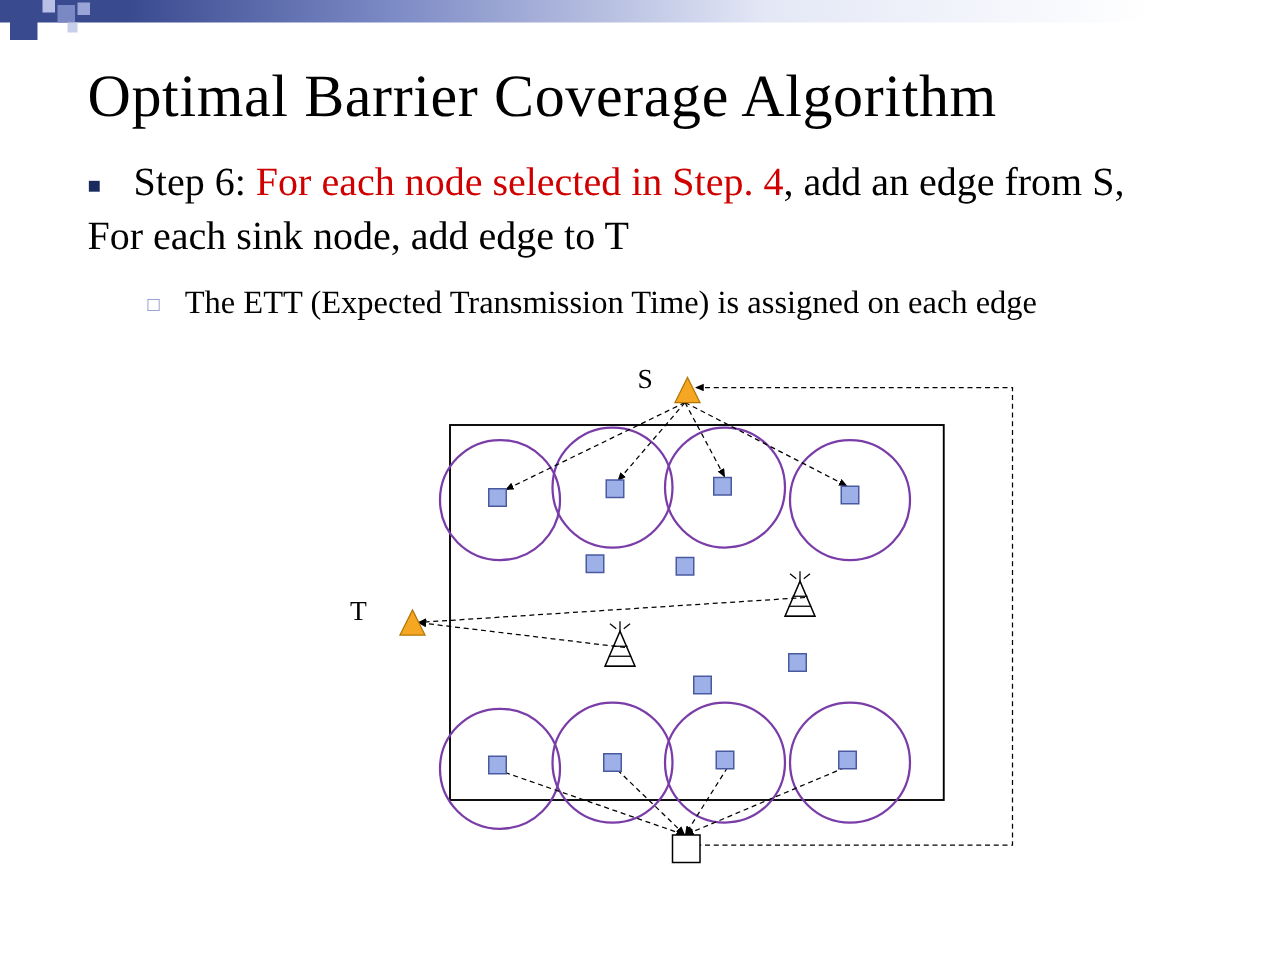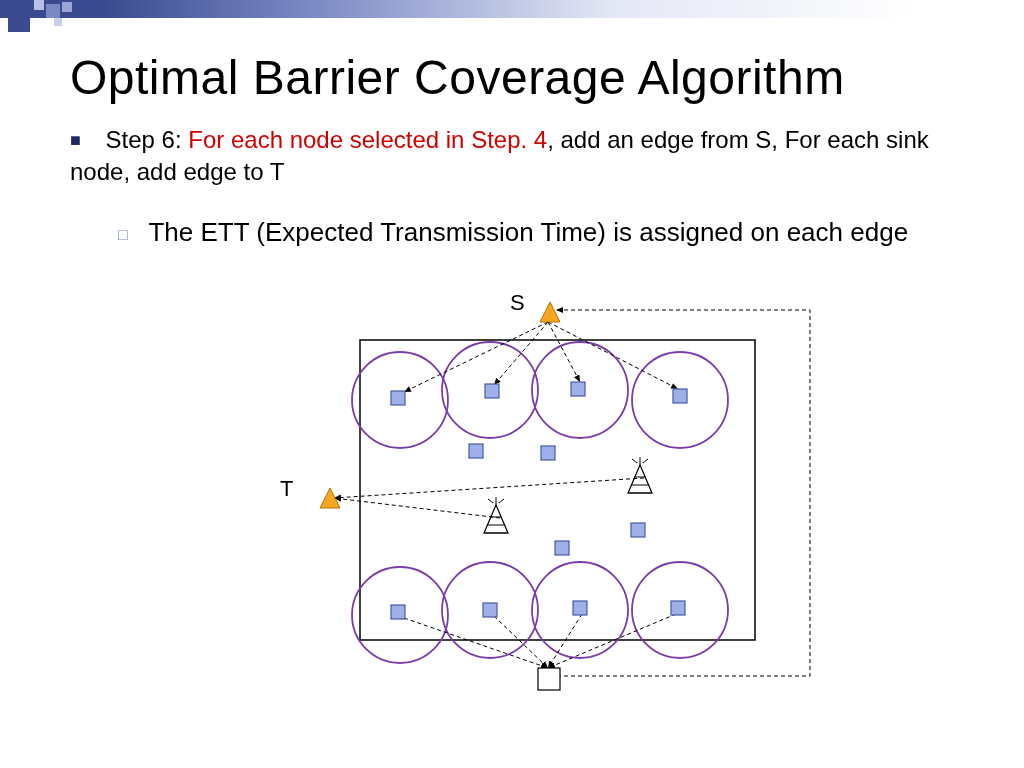--- a/index.html
+++ b/index.html
@@ -1,28 +1,28 @@
 <!DOCTYPE html>
 <html><head>
 <meta charset="utf-8">
 <style>
   html, body { margin: 0; padding: 0; width: 1024px; height: 768px; background: #fff; font-family: Arial, Helvetica, sans-serif; }
-  .slide { position: relative; width: 1024px; height: 704px; overflow: hidden; }
+  .slide { position: relative; width: 1024px; height: 704px; overflow: hidden; font-family: Liberation Serif, serif; }
   .top-border { position: absolute; left: 0; top: 0; width: 100%; height: 18px;
     background: linear-gradient(to right, #3a4a8f 0%, #3a4a8f 10%, #7a88c4 30%, #e4e8f6 60%, #ffffff 90%); }
   .decor { position: absolute; left: 0; top: 0; }
   .sq { position: absolute; background: #3a4a8f; }
   .sq.lg { width: 22px; height: 22px; left: 8px; top: 10px; }
   .sq.med { width: 14px; height: 14px; left: 46px; top: 4px; background:#7a88c4; }
   .sq.sm1 { width: 10px; height: 10px; left: 62px; top: 2px; background:#9aa4d6; }
   .sq.sm2 { width: 10px; height: 10px; left: 34px; top: 0px; background:#b8c0e6; }
   .sq.sm3 { width: 8px; height: 8px; left: 54px; top: 18px; background:#c8cfec; }
   .title { position: absolute; left: 70px; top: 50px; font-size: 48px; letter-spacing: 0.5px; }
   .bullets { position: absolute; left: 70px; top: 124px; width: 860px; }
-  .b1 { font-size: 24px; line-height: 1.35; margin-bottom: 26px; }
+  .b1 { font-size: 32px; line-height: 1.35; margin-bottom: 14px; }
   .b1::before { content: "■"; color: #1a2a5e; font-size: 18px; margin-right: 18px; vertical-align: 2px; }
   .red { color: #d00000; }
   .b2 { font-size: 26px; line-height: 1.35; padding-left: 48px; }
   .b2::before { content: "□"; color: #7a88c4; font-size: 16px; margin-right: 14px; vertical-align: 1px; }
   .diagram { position: absolute; left: 280px; top: 290px; width: 560px; height: 430px; }
   .lbl { position: absolute; font-size: 22px; }
 </style>
 </head>
 <body>
 <div class="slide">

